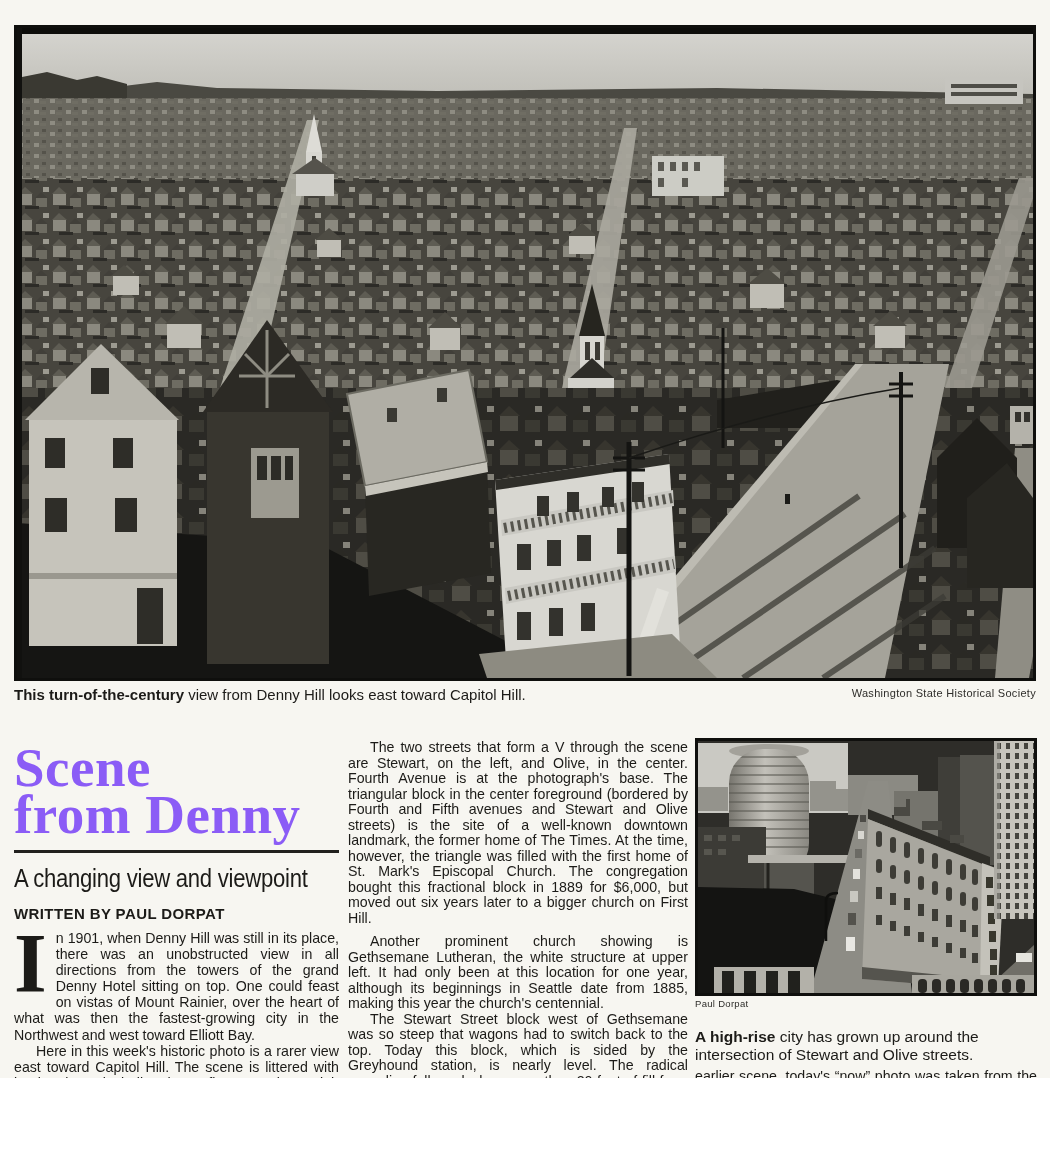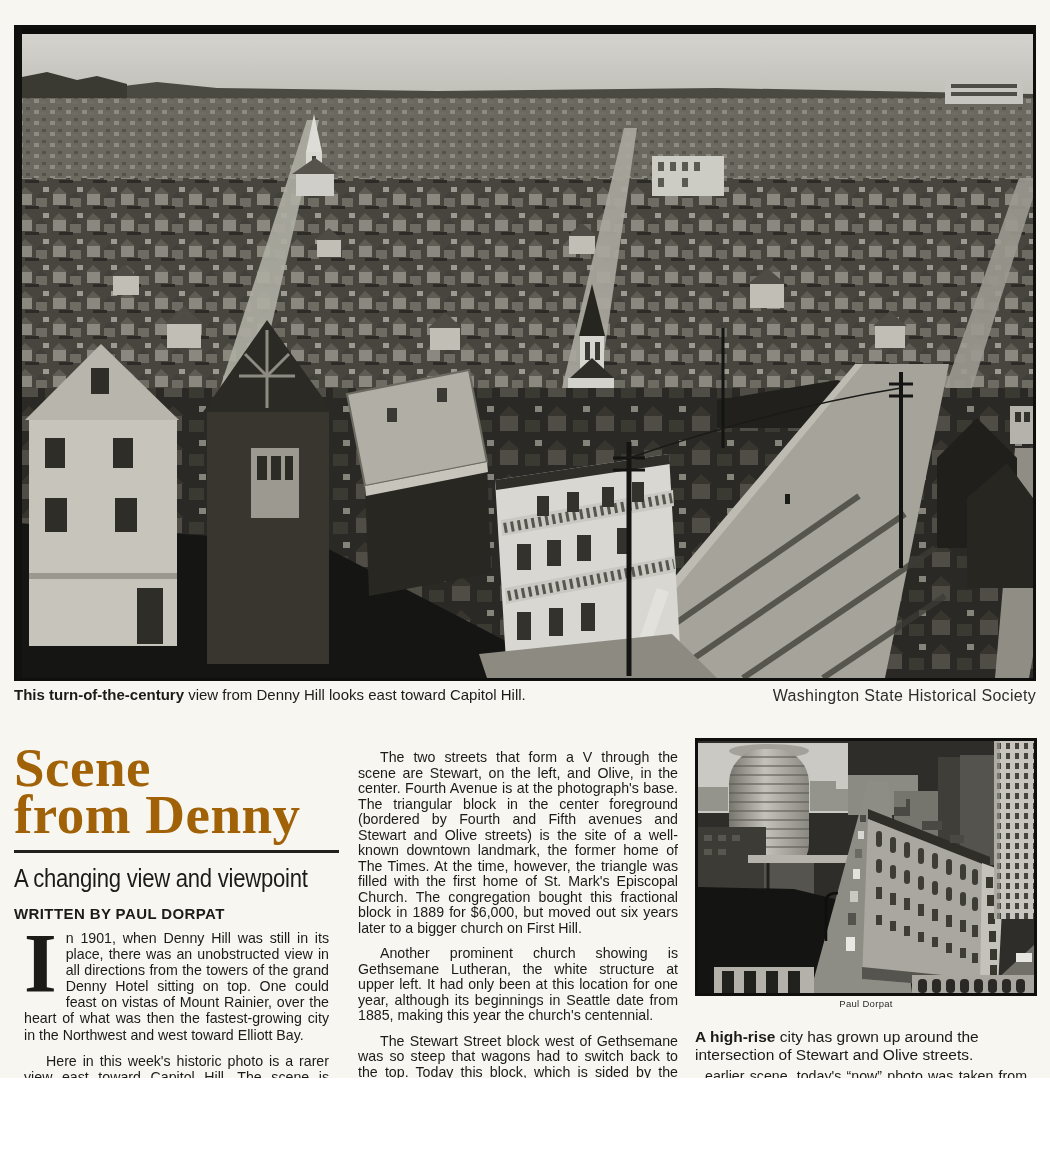--- a/index.html
+++ b/index.html
@@ -5,41 +5,41 @@
   html,body{margin:0;padding:0;}
   .page{position:relative;width:1050px;height:1078px;background:#f7f6f1;
         font-family:"Liberation Sans",sans-serif;color:#1c1b18;overflow:hidden;}
   figure{margin:0;}
   .photo-main{position:absolute;left:14px;top:25px;width:1022px;height:656px;
               border:3px solid #0f0f0d;box-sizing:border-box;background:#3a3936;}
   .photo-main svg{display:block;width:100%;height:100%;}
   .caption-row{position:absolute;left:14px;top:686px;width:1022px;display:flex;
                justify-content:space-between;align-items:flex-start;}
   .caption-main{margin:0;font-size:15px;line-height:18px;}
-  .credit-main{font-size:16px;color:#2e2d2a;letter-spacing:.3px;white-space:nowrap;margin-top:1px;}
+  .credit-main{font-size:11px;color:#2e2d2a;letter-spacing:.3px;white-space:nowrap;margin-top:1px;}
   .col{position:absolute;top:740px;}
   .col1{left:14px;width:325px;}
   .col2{left:348px;width:340px;}
   .col3{left:695px;top:738px;width:342px;}
   .headline{margin:4px 0 0 0;font-family:"Liberation Serif",serif;font-weight:bold;
-            font-size:55px;line-height:47px;letter-spacing:.5px;color:#a16207;}
+            font-size:55px;line-height:47px;letter-spacing:.5px;color:#8b5cf6;}
   .headline-rule{border:none;border-top:3px solid #22211e;margin:12px 0 8px 0;}
   .subhead{margin:0;font-weight:normal;font-size:26px;letter-spacing:-.3px;white-space:nowrap;
            transform:scaleX(.85);transform-origin:left top;line-height:34px;}
   .byline{margin:10px 0 0 0;font-weight:bold;font-size:15px;letter-spacing:.4px;}
-  .body-p{margin:10px;font-size:14.2px;line-height:16.1px;text-align:justify;}
+  .body-p{margin:0;font-size:14.2px;line-height:16.1px;text-align:justify;}
   .col1 .body-p:first-of-type{margin-top:8px;}
   .col2 .body-p{line-height:15.5px;}
   .indent{text-indent:22px;}
   .gap{margin-top:8px;}
   .dropcap{float:left;font-family:"Liberation Serif",serif;font-weight:bold;font-size:84px;
            line-height:64px;padding:2px 9px 0 0;}
   .photo-now{width:342px;height:258px;border:3px solid #0f0f0d;box-sizing:border-box;background:#2e2d29;}
   .photo-now svg{display:block;width:100%;height:100%;}
-  .credit-now{text-align:center;font-size:9.5px;color:#2e2d2a;margin-top:2px;letter-spacing:.3px;}
+  .credit-now{text-align:left;font-size:9.5px;color:#2e2d2a;margin-top:2px;letter-spacing:.3px;}
   .caption-now{margin:19px 0 0 0;font-size:15.5px;line-height:17.5px;}
   .col3-body{margin-top:6px;line-height:15.2px;}
   .pacific{margin-top:14px;text-align:right;font-family:"Liberation Serif",serif;
            font-weight:bold;font-size:16px;letter-spacing:.5px;}
   .sq{display:inline-block;width:9px;height:9px;background:#111;margin-right:6px;}
 </style>
 </head>
 <body>
 
 <div class="page">

